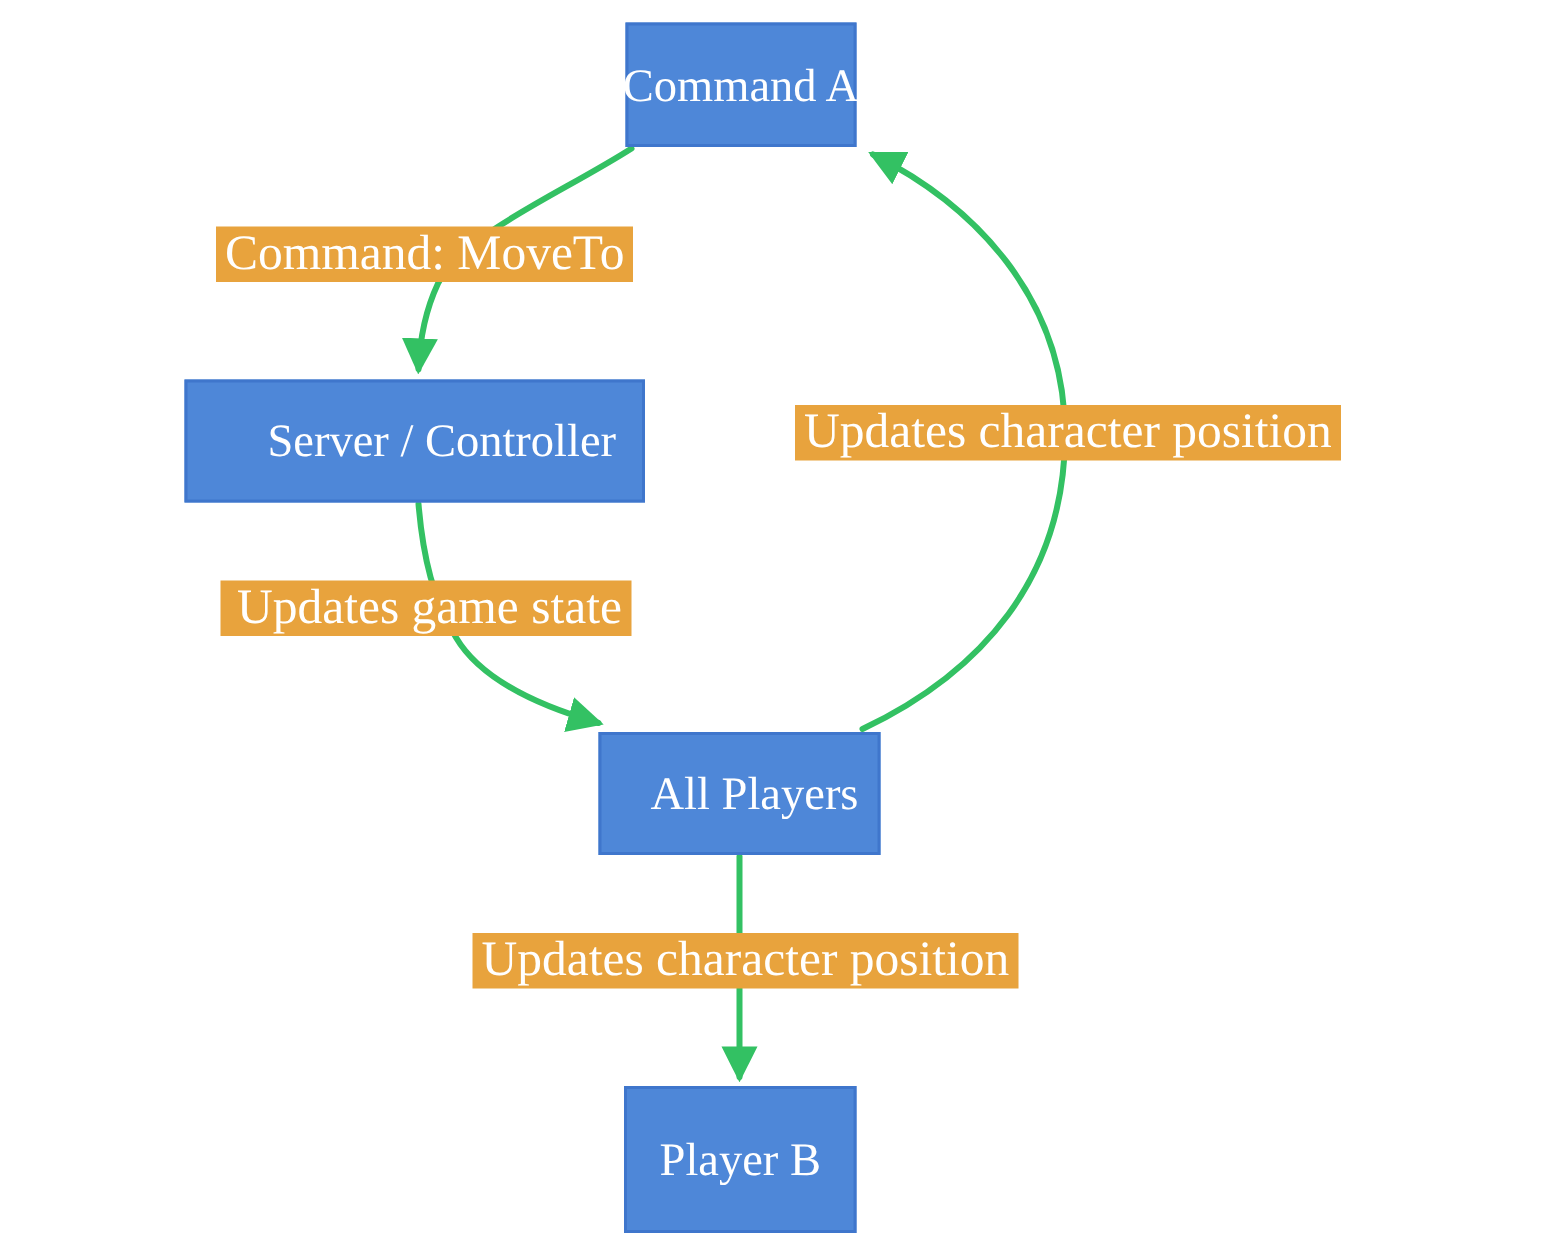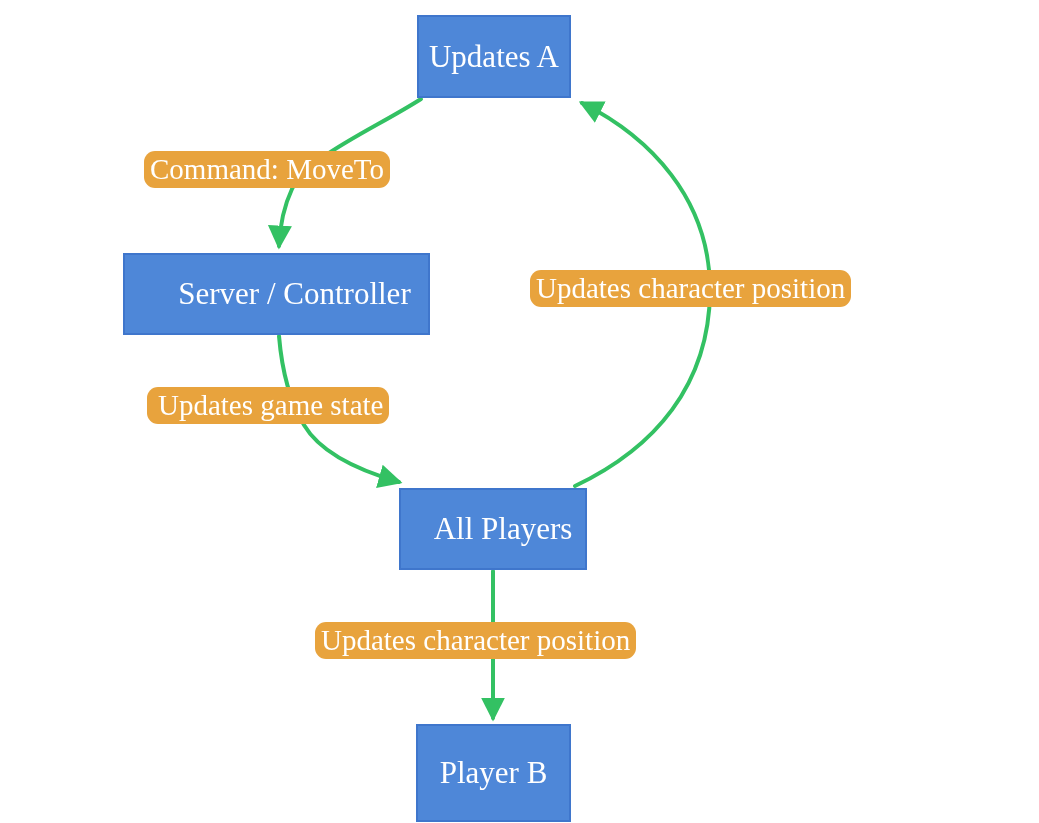--- a/index.html
+++ b/index.html
@@ -41,25 +41,24 @@
     box-sizing: border-box;
     color: var(--text, #ffffff);
     font-size: 31px;
     white-space: nowrap;
   }
   .edge-label {
     position: absolute;
     z-index: 3;
     background: var(--label-bg, #e8a33d);
     color: var(--text, #ffffff);
-    font-size: 29px;
+    font-size: 33px;
     line-height: 37px;
     padding: 0 6px;
     white-space: nowrap;
-    border-radius: 11px;
   }
   
   .node-player-a        { left: 417px; top: 15px;  width: 154px; height: 83px; }
   .node-server          { left: 123px; top: 253px; width: 307px; height: 82px; padding-left: 36px; }
   .node-all-players     { left: 399px; top: 488px; width: 188px; height: 82px; padding-left: 20px; }
   .node-player-b        { left: 416px; top: 724px; width: 155px; height: 98px; }
   
   .label-command        { left: 144px; top: 151px; }
   .label-updates-right  { left: 530px; top: 270px; }
   .label-game-state     { left: 147px; top: 387px; padding-left: 11px; }
@@ -75,21 +74,21 @@
       <marker id="arrow" viewBox="0 0 10 10" refX="8.5" refY="5" markerWidth="6" markerHeight="6.5" orient="auto-start-reverse">
         <path d="M 0 0 L 10 5 L 0 10 z" class="arrowhead"></path>
       </marker>
     </defs>
     <path class="edge" marker-end="url(#arrow)" d="M 421 99 C 374 129, 307 157, 292 189 C 284 206, 280 224, 279 246"></path>
     <path class="edge" marker-end="url(#arrow)" d="M 279 336 C 282 372, 289 400, 304 425 C 320 452, 357 470, 399 482"></path>
     <path class="edge" marker-end="url(#arrow)" d="M 575 486 C 655 448, 709 385, 710 292 C 711 198, 648 136, 582 103"></path>
     <path class="edge" marker-end="url(#arrow)" d="M 493 571 L 493 718"></path>
   </svg>
 
-  <div class="node node-player-a">Updates A</div>
+  <div class="node node-player-a">Command A</div>
 
   <div class="node node-server">Server / Controller</div>
 
   <div class="node node-all-players">All Players</div>
 
   <div class="node node-player-b">Player B</div>
 
   <div class="edge-label label-command">Command: MoveTo</div>
 
   <div class="edge-label label-updates-right">Updates character position</div>

